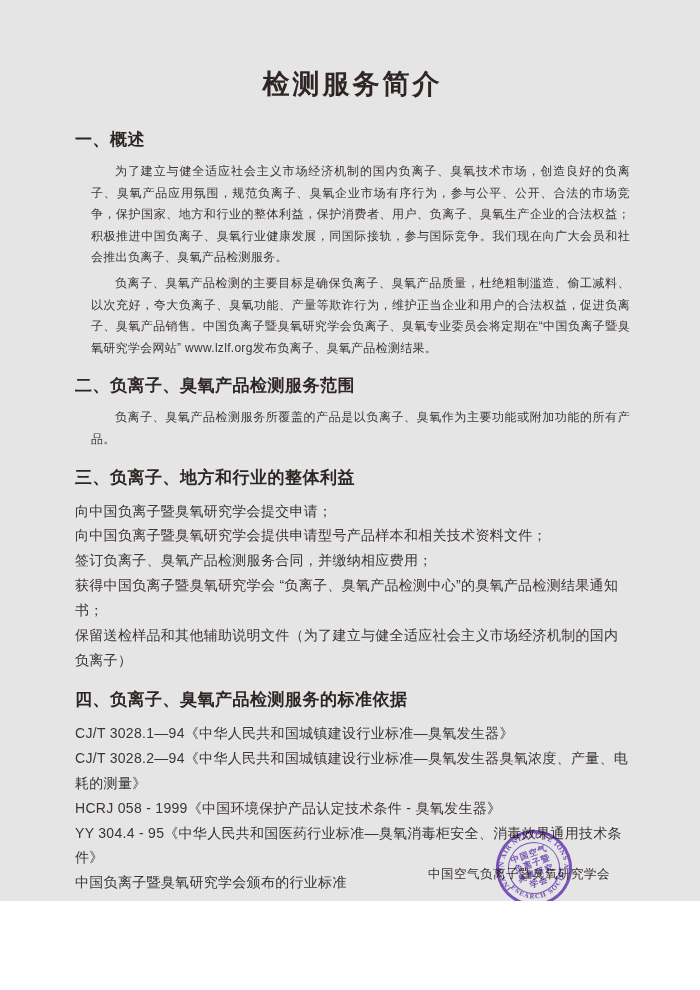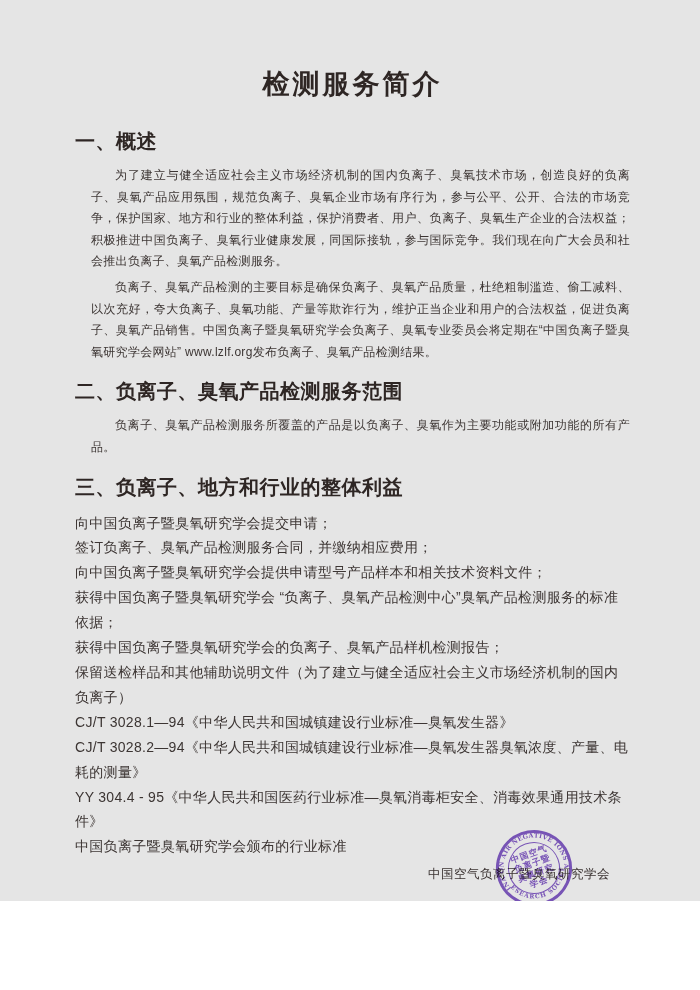--- a/index.html
+++ b/index.html
@@ -16,21 +16,21 @@
   }
   h1.doc-title {
     font-size: 27px;
     font-weight: bold;
     text-align: center;
     color: #2e2624;
     letter-spacing: 3px;
     margin: 10px 0 26px 0;
   }
   h2.sec-heading {
-    font-size: 20px;
+    font-size: 17px;
     font-weight: bold;
     color: #2e2624;
     margin: 15px 0 10px 0;
     letter-spacing: 0.5px;
   }
   p.para {
     font-size: 12px;
     line-height: 1.8;
     text-indent: 2em;
     text-align: justify;
@@ -83,30 +83,31 @@
   </section>
 
   <section>
     <h2 class="sec-heading">二、负离子、臭氧产品检测服务范围</h2>
     <p class="para">负离子、臭氧产品检测服务所覆盖的产品是以负离子、臭氧作为主要功能或附加功能的所有产品。</p>
   </section>
 
   <section>
     <h2 class="sec-heading">三、负离子、地方和行业的整体利益</h2>
     <div class="line">向中国负离子暨臭氧研究学会提交申请；</div>
+    <div class="line">向中国负离子暨臭氧研究学会提供申请型号产品样本和相关技术资料文件；</div>
     <div class="line">签订负离子、臭氧产品检测服务合同，并缴纳相应费用；</div>
-    <div class="line">向中国负离子暨臭氧研究学会提供申请型号产品样本和相关技术资料文件；</div>
-    <div class="line">获得中国负离子暨臭氧研究学会 “负离子、臭氧产品检测中心”臭氧产品检测服务的标准依据；</div>
-    <div class="line">获得中国负离子暨臭氧研究学会的负离子、臭氧产品样机检测报告；</div>
+    <div class="line">获得中国负离子暨臭氧研究学会 “负离子、臭氧产品检测中心”的臭氧产品检测结果通知书；</div>
     <div class="line">保留送检样品和其他辅助说明文件（为了建立与健全适应社会主义市场经济机制的国内负离子）</div>
   </section>
 
   <section>
+    <h2 class="sec-heading">四、负离子、臭氧产品检测服务的标准依据</h2>
     <div class="line">CJ/T 3028.1—94《中华人民共和国城镇建设行业标准—臭氧发生器》</div>
     <div class="line">CJ/T 3028.2—94《中华人民共和国城镇建设行业标准—臭氧发生器臭氧浓度、产量、电耗的测量》</div>
+    <div class="line">HCRJ 058 - 1999《中国环境保护产品认定技术条件 - 臭氧发生器》</div>
     <div class="line">YY 304.4 - 95《中华人民共和国医药行业标准—臭氧消毒柜安全、消毒效果通用技术条件》</div>
     <div class="line">中国负离子暨臭氧研究学会颁布的行业标准</div>
   </section>
 
   <div class="footer-area">
     <div class="org-name">中国空气负离子暨臭氧研究学会</div>
 
     <div class="seal-wrap">
       <svg width="110" height="110" viewBox="0 0 110 110">
         <defs>

